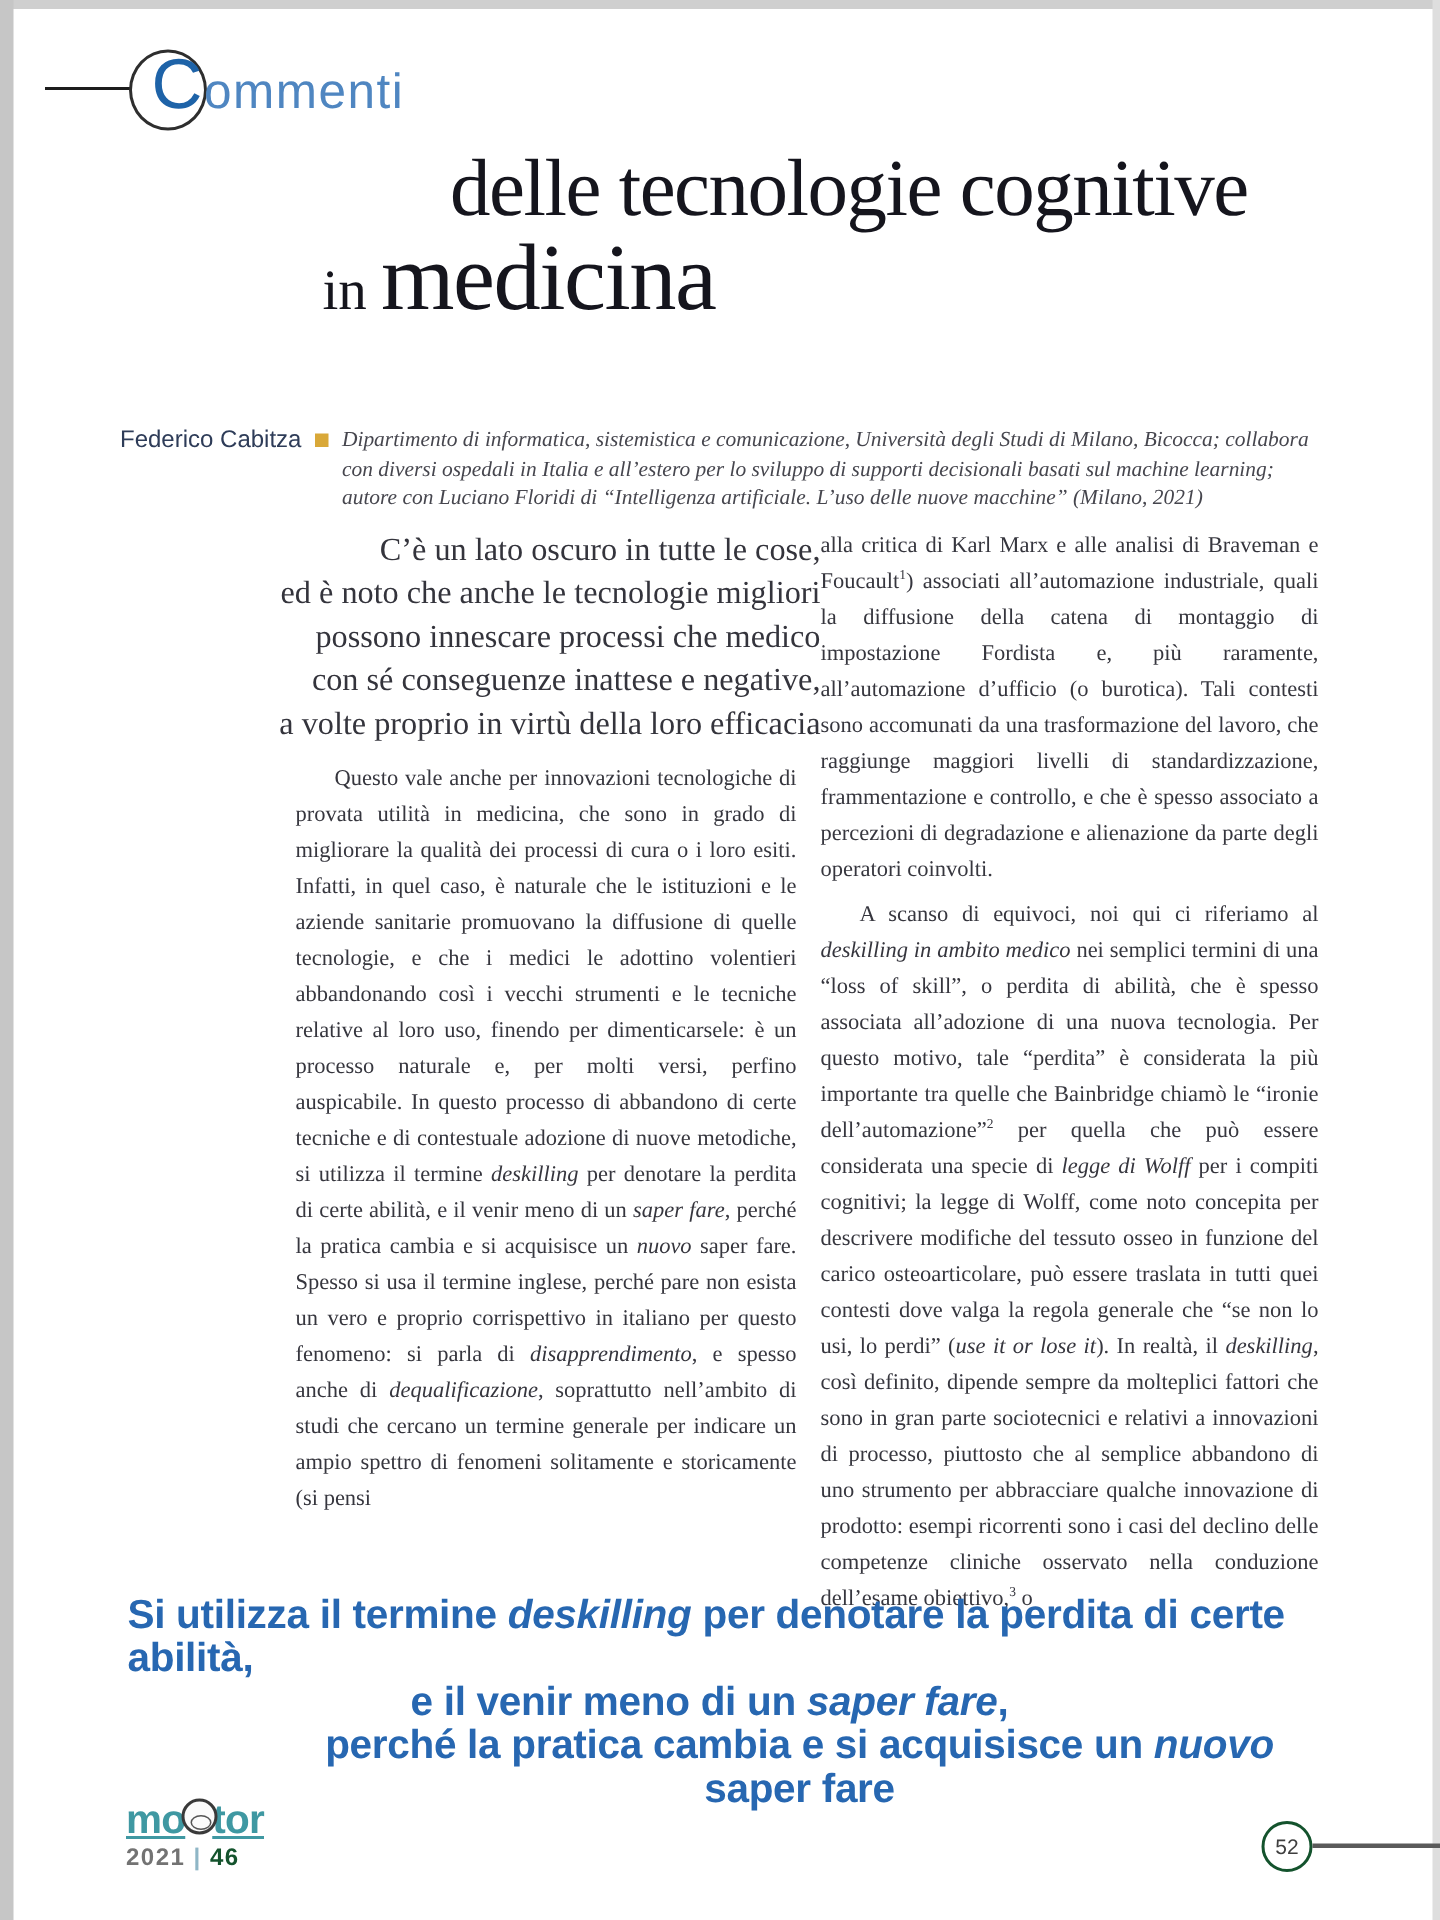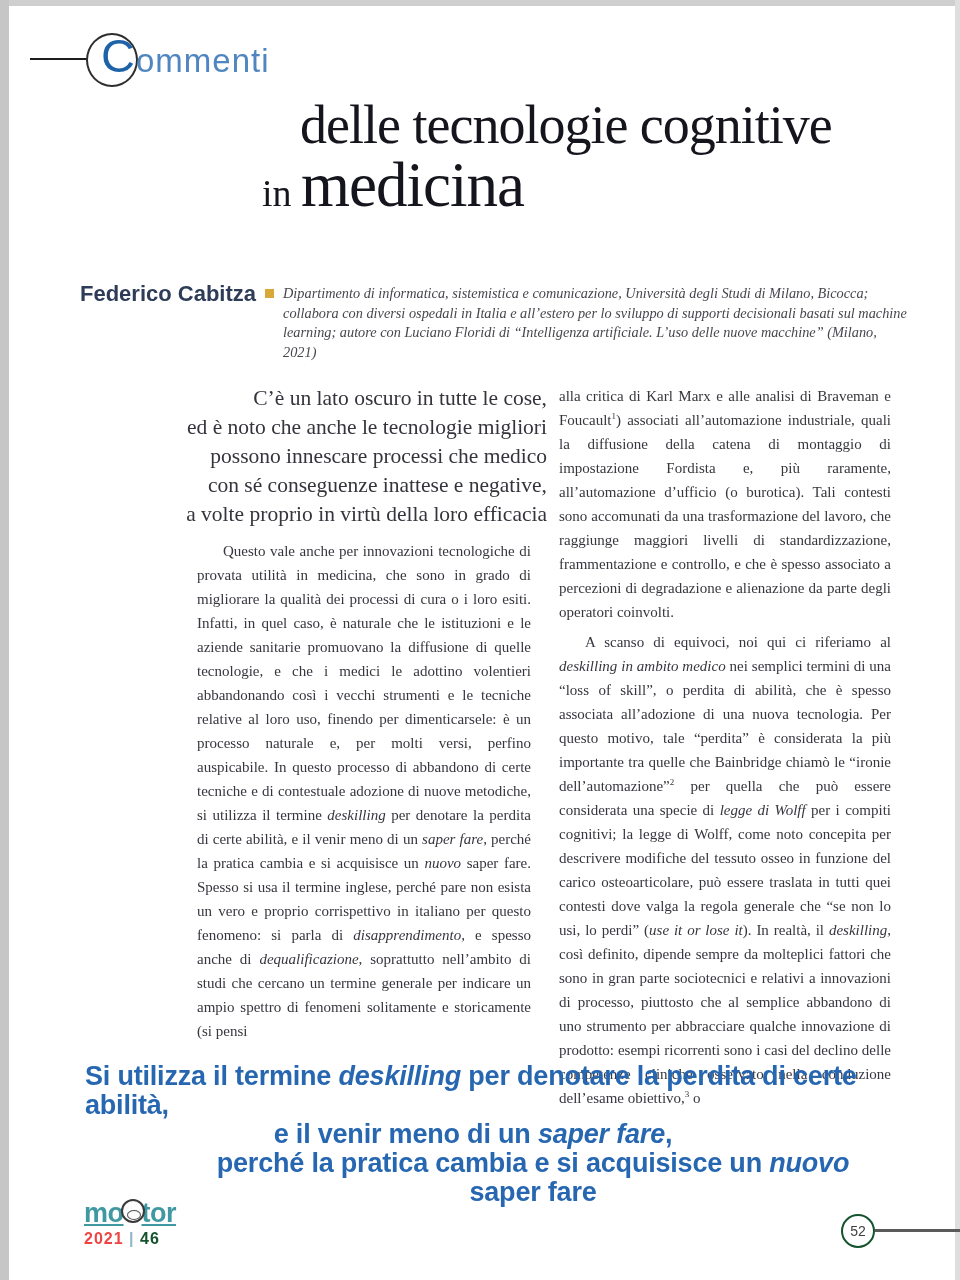--- a/index.html
+++ b/index.html
@@ -23,32 +23,32 @@
                    white-space:nowrap; letter-spacing:1px; }
   .section-label .cap  { font-size:47px; color:#1e63a8; font-weight:400; }
   .section-label .rest { font-size:33px; color:#4f86c1; font-weight:400; }
 
   
   .title-block { position:absolute; left:135px; top:96px; width:785px; color:#15151d; }
   .title-l1 { font-size:54px; line-height:60px; letter-spacing:-1px; white-space:nowrap; }
   .title-l1 .ital { font-style:italic; font-size:57px; }
   .title-l2 { font-size:54px; line-height:58px; letter-spacing:-1px; padding-left:165px; white-space:nowrap; }
   .title-l3 { line-height:62px; padding-left:80px; white-space:nowrap; }
-  .title-l3 .small { font-size:38px;margin-left:47px; }
+  .title-l3 .small { font-size:38px; }
   .title-l3 .big   { font-size:63px; letter-spacing:-1px; }
 
   
   .author-row { position:absolute; left:80px; top:284px; width:830px; display:flex; align-items:flex-start; }
-  .author-name { font-family:"Liberation Sans", sans-serif; font-weight:700; font-size:22px;
+  .author-name { font-family:"Liberation Sans", sans-serif; font-weight:400; font-size:16px;
                  color:#2e3c58; white-space:nowrap; margin-right:9px; line-height:20px; }
   .author-square { width:9px; height:9px; background:#d9a838; margin-top:5px; margin-right:9px; flex:none; }
   .author-affil { width:656px; font-style:italic; font-size:14.3px; line-height:19.5px; color:#46464e; }
 
   
-  .main { position:absolute; left:85px; top:384px; width:806px; display:flex; gap:12px; }
+  .main { position:absolute; left:85px; top:352px; width:806px; display:flex; }
   .col-left  { width:462px; flex:none; }
   .col-right { width:332px; flex:none; }
   .intro { text-align:right; font-size:21.5px; line-height:29px; color:#34343c; }
   .left-body { margin-left:112px; margin-top:10px; width:334px; }
   .bodytext { font-size:15px; line-height:24px; color:#36363e; text-align:justify; }
   .bodytext .it { font-style:italic; }
   .bodytext sup { font-size:9px; line-height:0; vertical-align:super; }
   .indent { text-indent:26px; }
   .par-gap { margin-top:6px; }
 
@@ -63,21 +63,21 @@
 
   
   .footer-logo { position:absolute; left:84px; top:1198px; font-family:"Liberation Sans", sans-serif; }
   .logo-word { font-size:27px; font-weight:700; color:#3f98a2; letter-spacing:-0.5px;
                display:flex; align-items:center;text-decoration:underline; }
   .globe { display:inline-block; width:24px; height:24px; border:2px solid #3a3a3a; border-radius:50%;
            background:#fbfbfb; margin:0 -3px; position:relative; top:-3px; }
   .globe::before { content:""; position:absolute; left:4px; top:9px; width:12px; height:8px;
                    border:1.5px solid #555; border-radius:50%; }
   .logo-issue { font-size:16px; font-weight:700; margin-top:1px; letter-spacing:1px; }
-  .logo-year { color:#ef4444; }
+  .logo-year { color:#737373; }
   .logo-sep  { color:#8fb6c6; }
   .logo-num  { color:#14532d; }
 
   .page-circle { position:absolute; left:841px; top:1214px; width:34px; height:34px;
                  border:2px solid #14532d; border-radius:50%; display:flex;
                  align-items:center; justify-content:center;
                  font-family:"Liberation Sans", sans-serif; font-size:14px; color:#3f3f3f;
                  background:#fff; }
   .page-rule { position:absolute; left:875px; top:1229px; width:85px; height:3px; background:#5a5a5a; }
 </style>

